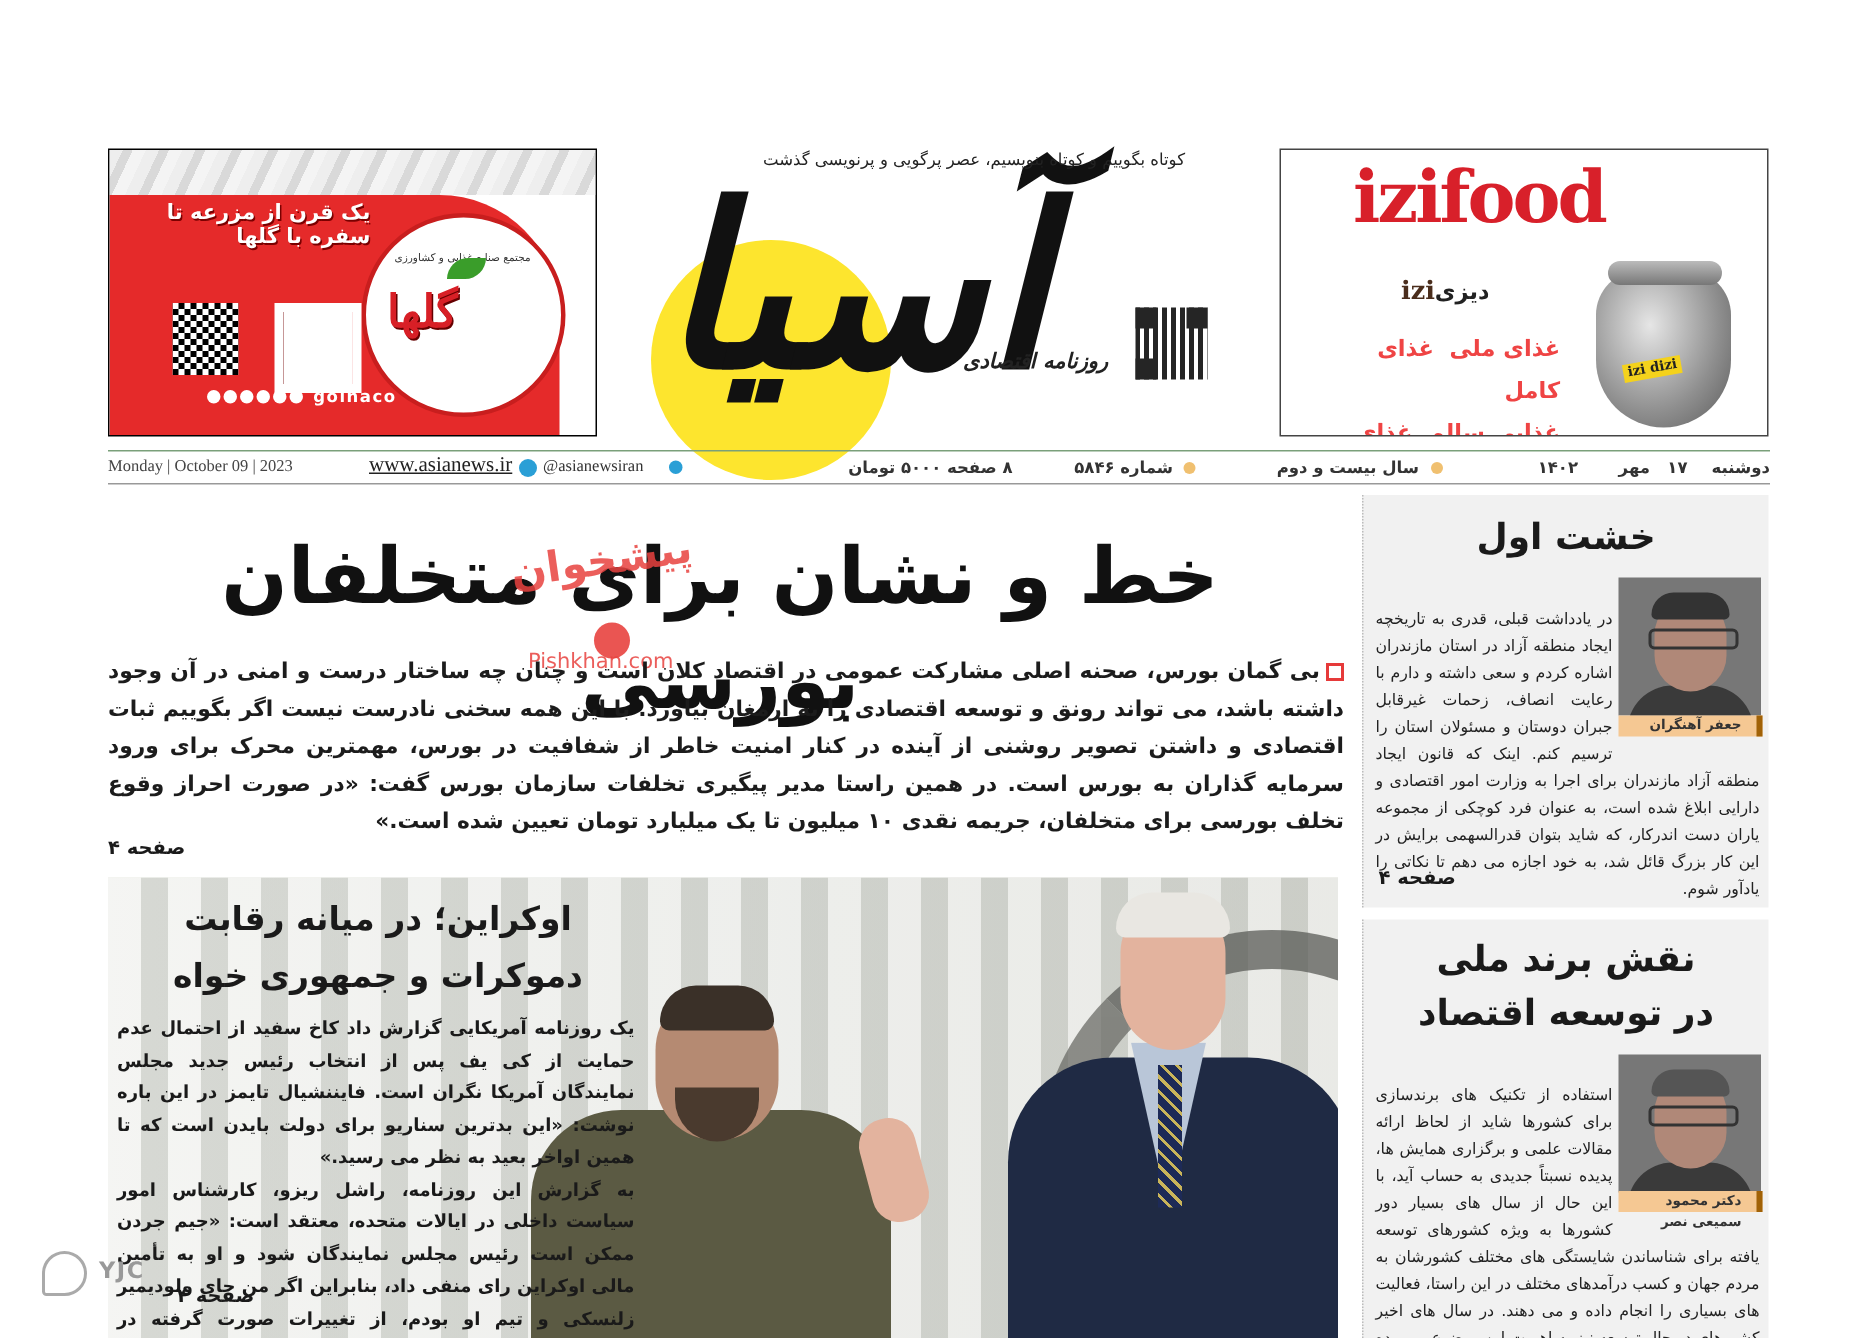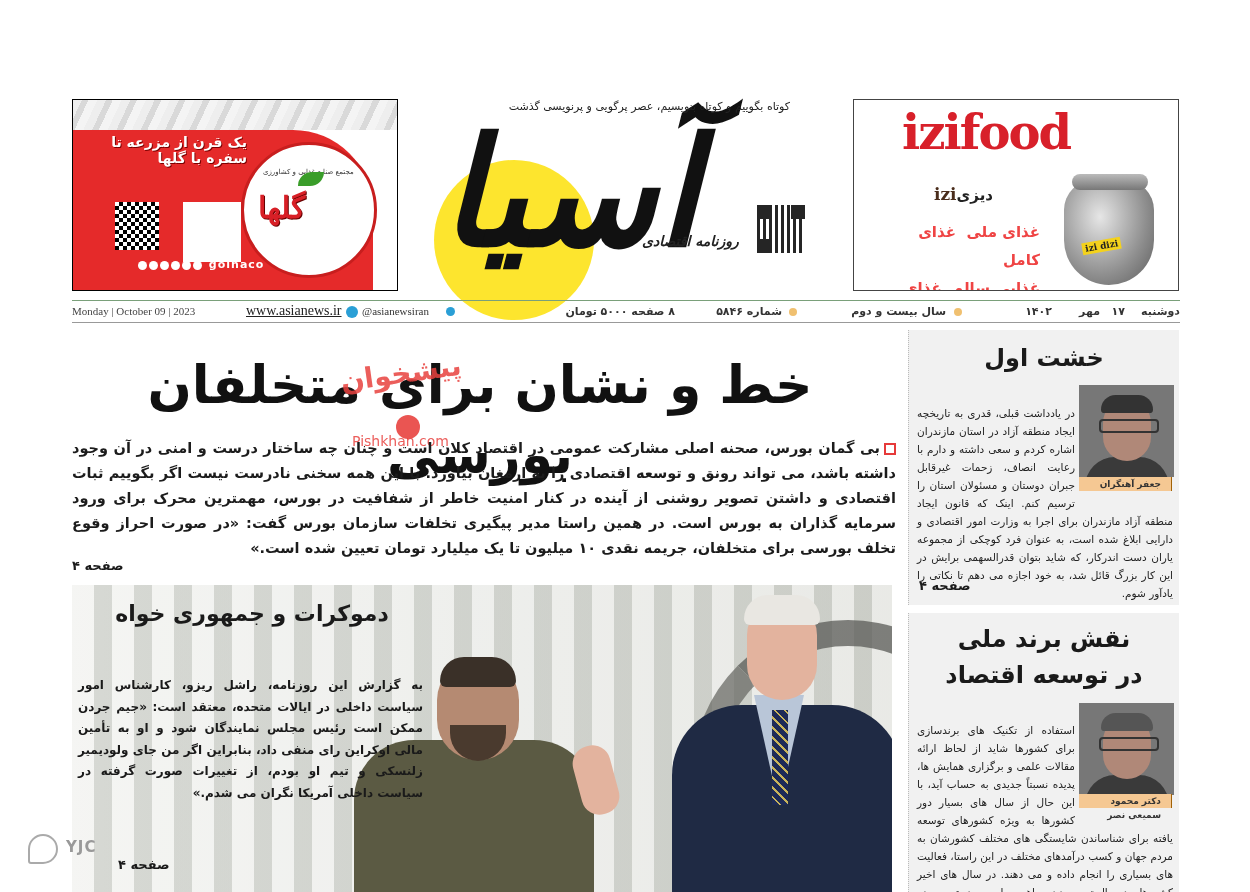--- a/index.html
+++ b/index.html
@@ -144,21 +144,21 @@
   .side1 { left:908px; top:330px; width:270px; height:275px; }
   .side2 { left:908px; top:613px; width:270px; height:279px; }
   .side-title { position:absolute; left:0; width:100%; text-align:center; font-size:24px; font-weight:bold; direction:rtl; line-height:36px; }
   .side-photo { position:absolute; width:95px; height:92px; background:#777; overflow:hidden; }
   .side-photo .face { position:absolute; left:24px; top:14px; width:48px; height:62px; border-radius:24px; background:#b08878; }
   .side-photo .glasses { position:absolute; left:20px; top:34px; width:56px; height:10px; border:2px solid #333; border-radius:4px; }
   .side-photo .hair { position:absolute; left:22px; top:10px; width:52px; height:18px; border-radius:26px 26px 6px 6px; background:#333; }
   .side-photo .body { position:absolute; left:6px; top:72px; width:84px; height:30px; border-radius:30px 30px 0 0; background:#3a3a3a; }
   .side-caption {
     position:absolute; height:14px; background:#f5c893; font-size:9px; font-weight:bold; direction:rtl;
-    padding-right:10px; line-height:14px; color:#333; border-right:1px solid #a16207;
+    padding-right:10px; line-height:14px; color:#333; border-right:4px solid #a16207;
   }
   .side-text { position:absolute; font-size:10.5px; line-height:18px; direction:rtl; text-align:justify; text-align-last:right; color:#222;margin-top:20px; }
   .side-page { position:absolute; font-size:13px; font-weight:bold; direction:rtl; }
 </style>
 </head>
 <body>
 
 <div class="abs ad-left">
   <div class="spice-strip"></div>
   <div class="red-panel"></div>
@@ -232,23 +232,25 @@
   <div class="z-hair"></div>
   <div class="z-beard"></div>
   <div class="b-suit"></div>
   <div class="b-shirt"></div>
   <div class="b-tie"></div>
   <div class="b-head"></div>
   <div class="b-hair"></div>
   <div class="b-hand"></div>
 
   <div class="story-title">
+    <div>اوکراین؛ در میانه رقابت</div>
     <div>دموکرات و جمهوری خواه</div>
   </div>
   <div class="story-body">
+    <p>یک روزنامه آمریکایی گزارش داد کاخ سفید از احتمال عدم حمایت از کی یف پس از انتخاب رئیس جدید مجلس نمایندگان آمریکا نگران است. فایننشیال تایمز در این باره نوشت: «این بدترین سناریو برای دولت بایدن است که تا همین اواخر بعید به نظر می رسید.»</p>
     <p class="indent">به گزارش این روزنامه، راشل ریزو، کارشناس امور سیاست داخلی در ایالات متحده، معتقد است: «جیم جردن ممکن است رئیس مجلس نمایندگان شود و او به تأمین مالی اوکراین رای منفی داد، بنابراین اگر من جای ولودیمیر زلنسکی و تیم او بودم، از تغییرات صورت گرفته در سیاست داخلی آمریکا نگران می شدم.»</p>
   </div>
   <div class="story-page">صفحه ۴</div>
 </div>
 <div class="abs yjc-glyph"></div>
 <div class="abs yjc" style="left:66px;">YJC</div>
 
 <div class="abs side-box side1">
   <div class="side-title" style="top:10px;">خشت اول</div>
   <div class="side-photo" style="left:170px; top:55px;">

